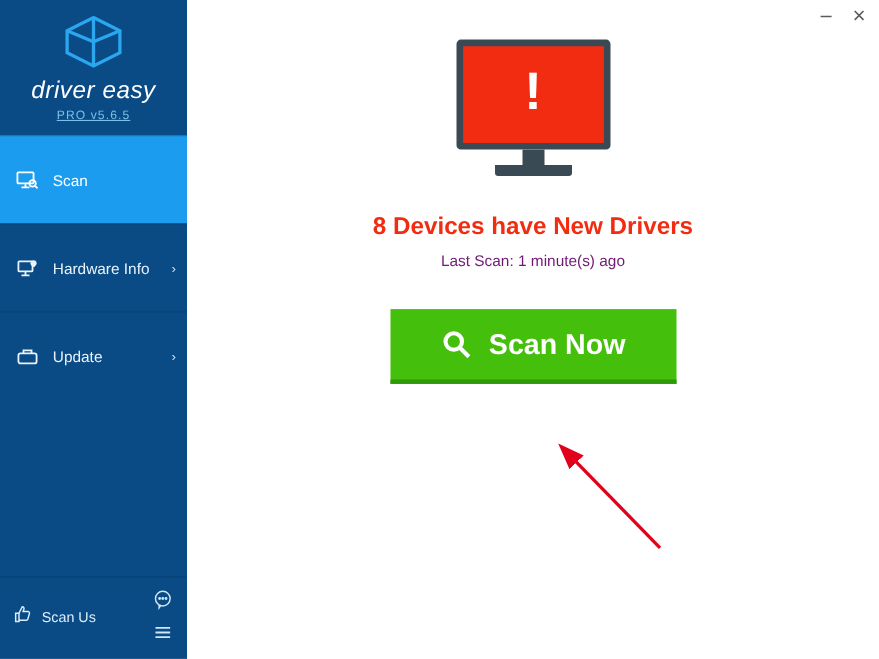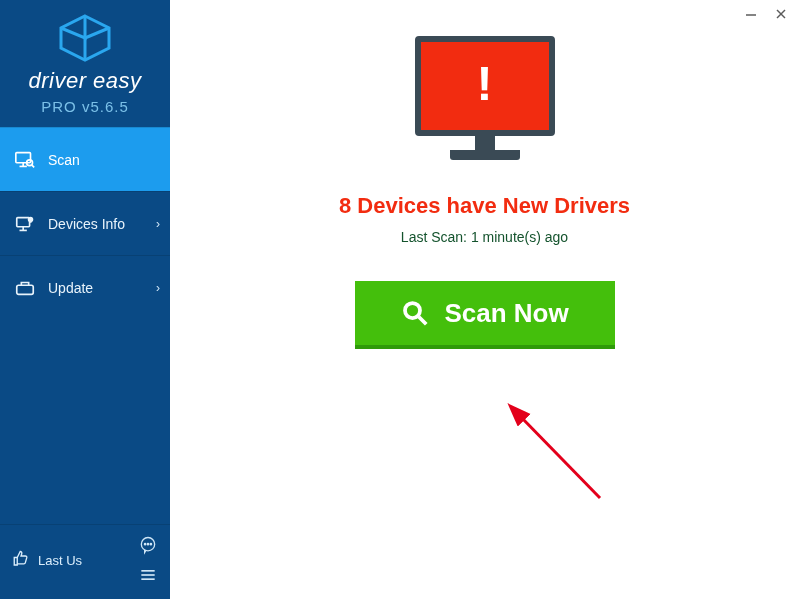--- a/index.html
+++ b/index.html
@@ -8,45 +8,45 @@
 
   
   .window-controls { position: absolute; top: 4px; right: 8px; display: flex; gap: 10px; z-index: 10; }
   .win-ctl { width: 20px; height: 20px; display: flex; align-items: center; justify-content: center; color: #666; cursor: pointer; }
   .win-ctl svg { width: 14px; height: 14px; }
 
   
   .sidebar { width: 170px; height: 100%; background: #0a4a85; display: flex; flex-direction: column; color: #cfe6f7; }
   .brand { display: flex; flex-direction: column; align-items: center; padding: 14px 0 12px 0; }
   .brand-name { margin-top: 2px; font-size: 22px; color: #fff; font-weight: 300; letter-spacing: .5px; font-style: italic;}
-  .brand-sub { margin-top: 4px; font-size: 15px; color: #7bc0e8; letter-spacing: 1px; }
+  .brand-sub { margin-top: 4px; font-size: 11px; color: #7bc0e8; letter-spacing: 1px; text-decoration: underline; }
 
   .nav { display: flex; flex-direction: column; }
-  .nav-item { display: flex; align-items: center; gap: 12px; height: 64px; padding: 0 14px; color: #e8f3fb; font-size: 14px; position: relative; cursor: pointer; border-top: 1px solid rgba(0,0,0,.12); }
+  .nav-item { display: flex; align-items: center; gap: 12px; height: 80px; padding: 0 14px; color: #e8f3fb; font-size: 14px; position: relative; cursor: pointer; border-top: 1px solid rgba(0,0,0,.12); }
   .nav-item.active { background: #1c9cee; color: #fff; }
   .nav-item .icon { width: 22px; height: 22px; display: flex; align-items: center; justify-content: center; flex-shrink: 0; }
   .nav-item .icon svg { width: 22px; height: 22px; }
   .nav-item .chev { position: absolute; right: 10px; color: #cfe6f7; font-size: 12px; }
 
   .sidebar-bottom { margin-top: auto; display: flex; align-items: center; justify-content: space-between; padding: 10px 12px 14px 12px; position: relative; border-top: 1px solid rgba(0,0,0,.12); }
   .like { display: flex; align-items: center; gap: 8px; color: #dbeefc; font-size: 13px; cursor: pointer;}
   .bot-right { display: flex; flex-direction: column; align-items: center; gap: 10px; }
   .circ, .lines { width: 20px; height: 20px; color: #cfe6f7; cursor: pointer; }
 
   
   .main { flex: 1; background: #fff; display: flex; flex-direction: column; align-items: center; padding-top: 36px; }
 
   .monitor { position: relative; width: 150px; height: 135px; }
   .monitor .screen { width: 140px; height: 100px; background: #f22c10; border: 6px solid #3a4a55; border-radius: 4px; position: relative; margin: 0 auto; }
   .monitor .excl { position: absolute; left: 50%; top: 50%; transform: translate(-50%,-55%); color: #fff; font-size: 48px; font-weight: 700; font-family: Arial, sans-serif; }
   .monitor .neck { width: 20px; height: 14px; background: #3a4a55; margin: 0 auto; }
   .monitor .base { width: 70px; height: 10px; background: #3a4a55; margin: 0 auto; border-radius: 0 0 3px 3px; }
 
   .headline { margin-top: 22px; font-size: 22px; font-weight: 800; color: #f22c10; }
-  .subline { margin-top: 10px; font-size: 14px; color: #14532d; }
+  .subline { margin-top: 10px; font-size: 14px; color: #701a75; }
 
   .scan-btn { margin-top: 36px; width: 260px; height: 68px; background: #44bf0c; border-bottom: 4px solid #2f9a09; display: flex; align-items: center; justify-content: center; gap: 14px; color: #fff; font-size: 26px; font-weight: 700; cursor: pointer; }
   .scan-btn .sicon { width: 30px; height: 30px; }
   .scan-btn .sicon svg { width: 30px; height: 30px; }
 
   .arrow-annot { position: absolute; }
 </style>
 </head>
 <body>
 
@@ -98,21 +98,21 @@
       <div class="nav-item">
         <span class="icon">
           <svg viewBox="0 0 24 24" fill="none" stroke="#e8f3fb" stroke-width="1.8">
             <rect x="3" y="5" width="14" height="10" rx="1"></rect>
             <line x1="6" y1="19" x2="14" y2="19"></line>
             <line x1="10" y1="15" x2="10" y2="19"></line>
             <circle cx="18" cy="7" r="3" fill="#e8f3fb" stroke="none"></circle>
             <text x="18" y="9.5" font-size="5" text-anchor="middle" fill="#0a4a85">i</text>
           </svg>
         </span>
-        <span>Devices Info</span>
+        <span>Hardware Info</span>
         <span class="chev">›</span>
       </div>
 
       <div class="nav-item">
         <span class="icon">
           <svg viewBox="0 0 24 24" fill="none" stroke="#e8f3fb" stroke-width="1.8">
             <rect x="3" y="9" width="18" height="10" rx="2"></rect>
             <path d="M8 9 V6 h8 v3"></path>
           </svg>
         </span>
@@ -122,21 +122,21 @@
     </div>
 
     <div class="sidebar-bottom">
       <div class="like">
         <span>
           <svg width="18" height="18" viewBox="0 0 24 24" fill="none" stroke="#dbeefc" stroke-width="1.8">
             <path d="M7 10v10H3V10h4z"></path>
             <path d="M7 10l4-8c1.5 0 2.5 1.5 2 3l-1 3h6c1 0 2 1 1.7 2.2l-2 7c-.2.8-1 1.3-1.8 1.3H7"></path>
           </svg>
         </span>
-        <span>Last Us</span>
+        <span>Scan Us</span>
       </div>
       <div class="bot-right">
         <span class="circ">
           <svg viewBox="0 0 24 24" fill="none" stroke="#cfe6f7" stroke-width="1.6">
             <circle cx="12" cy="11" r="8"></circle>
             <circle cx="8.5" cy="11" r="0.8" fill="#cfe6f7"></circle>
             <circle cx="12" cy="11" r="0.8" fill="#cfe6f7"></circle>
             <circle cx="15.5" cy="11" r="0.8" fill="#cfe6f7"></circle>
             <path d="M10 18l-2 3v-3"></path>
           </svg>

